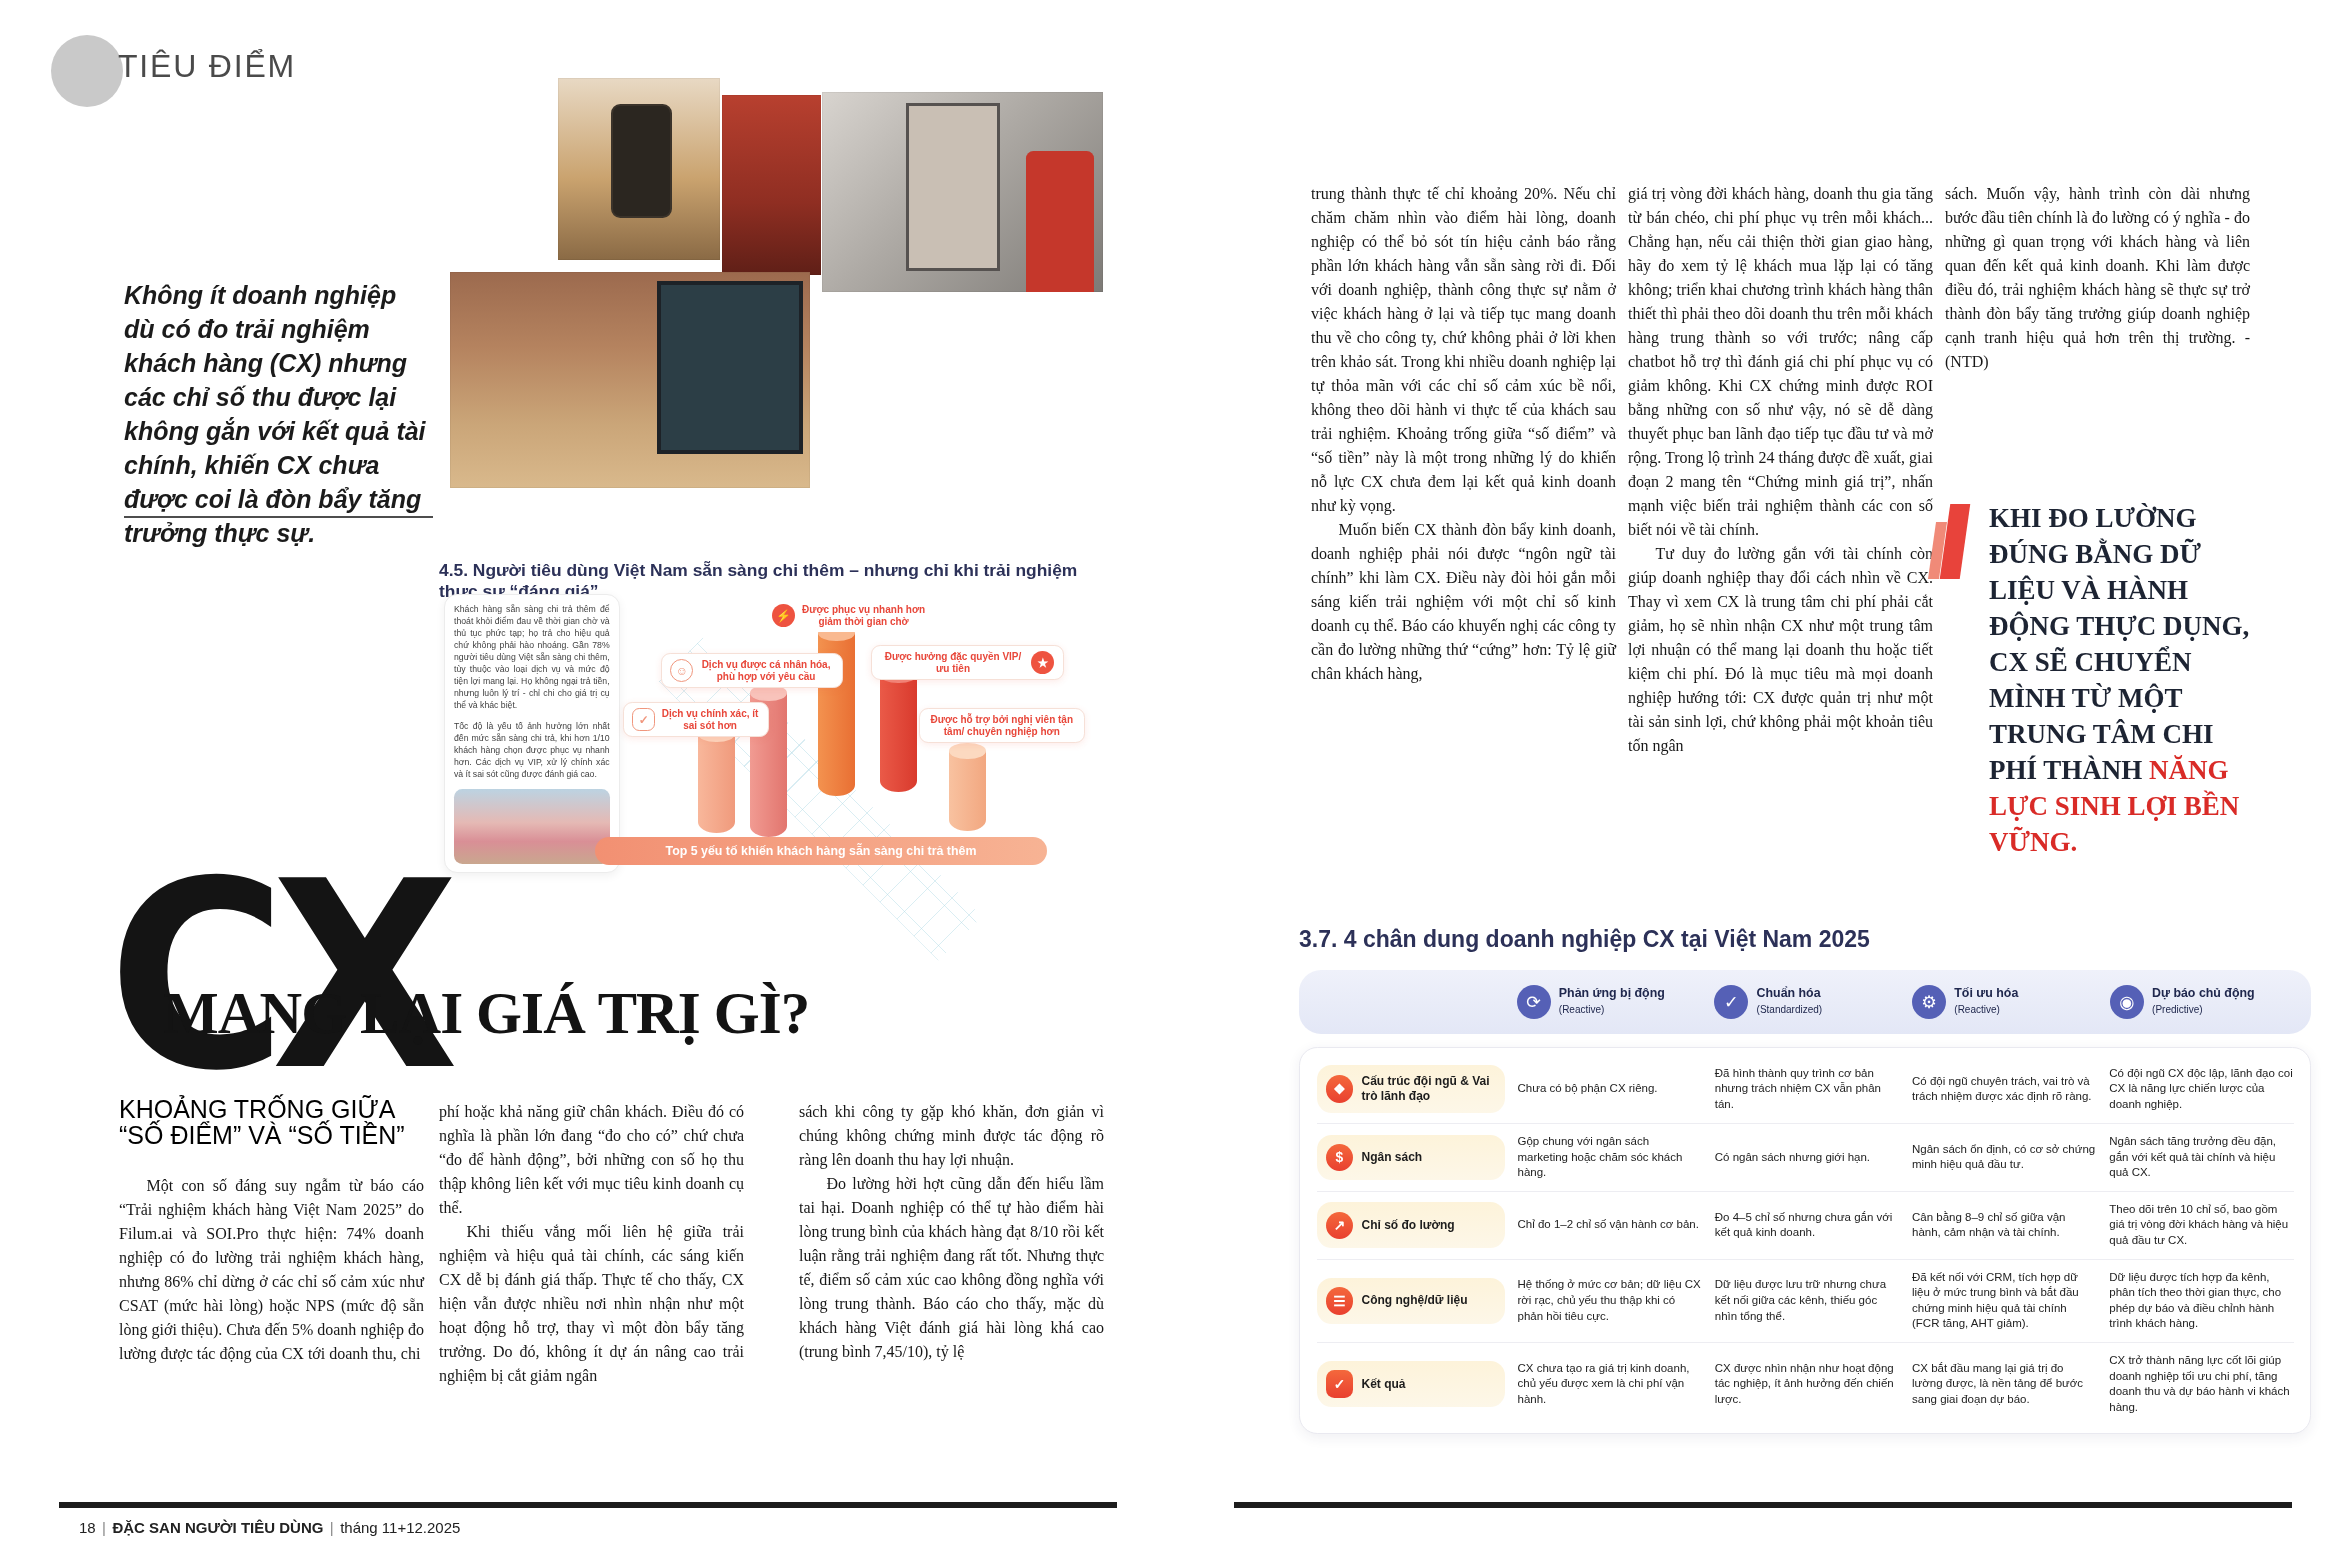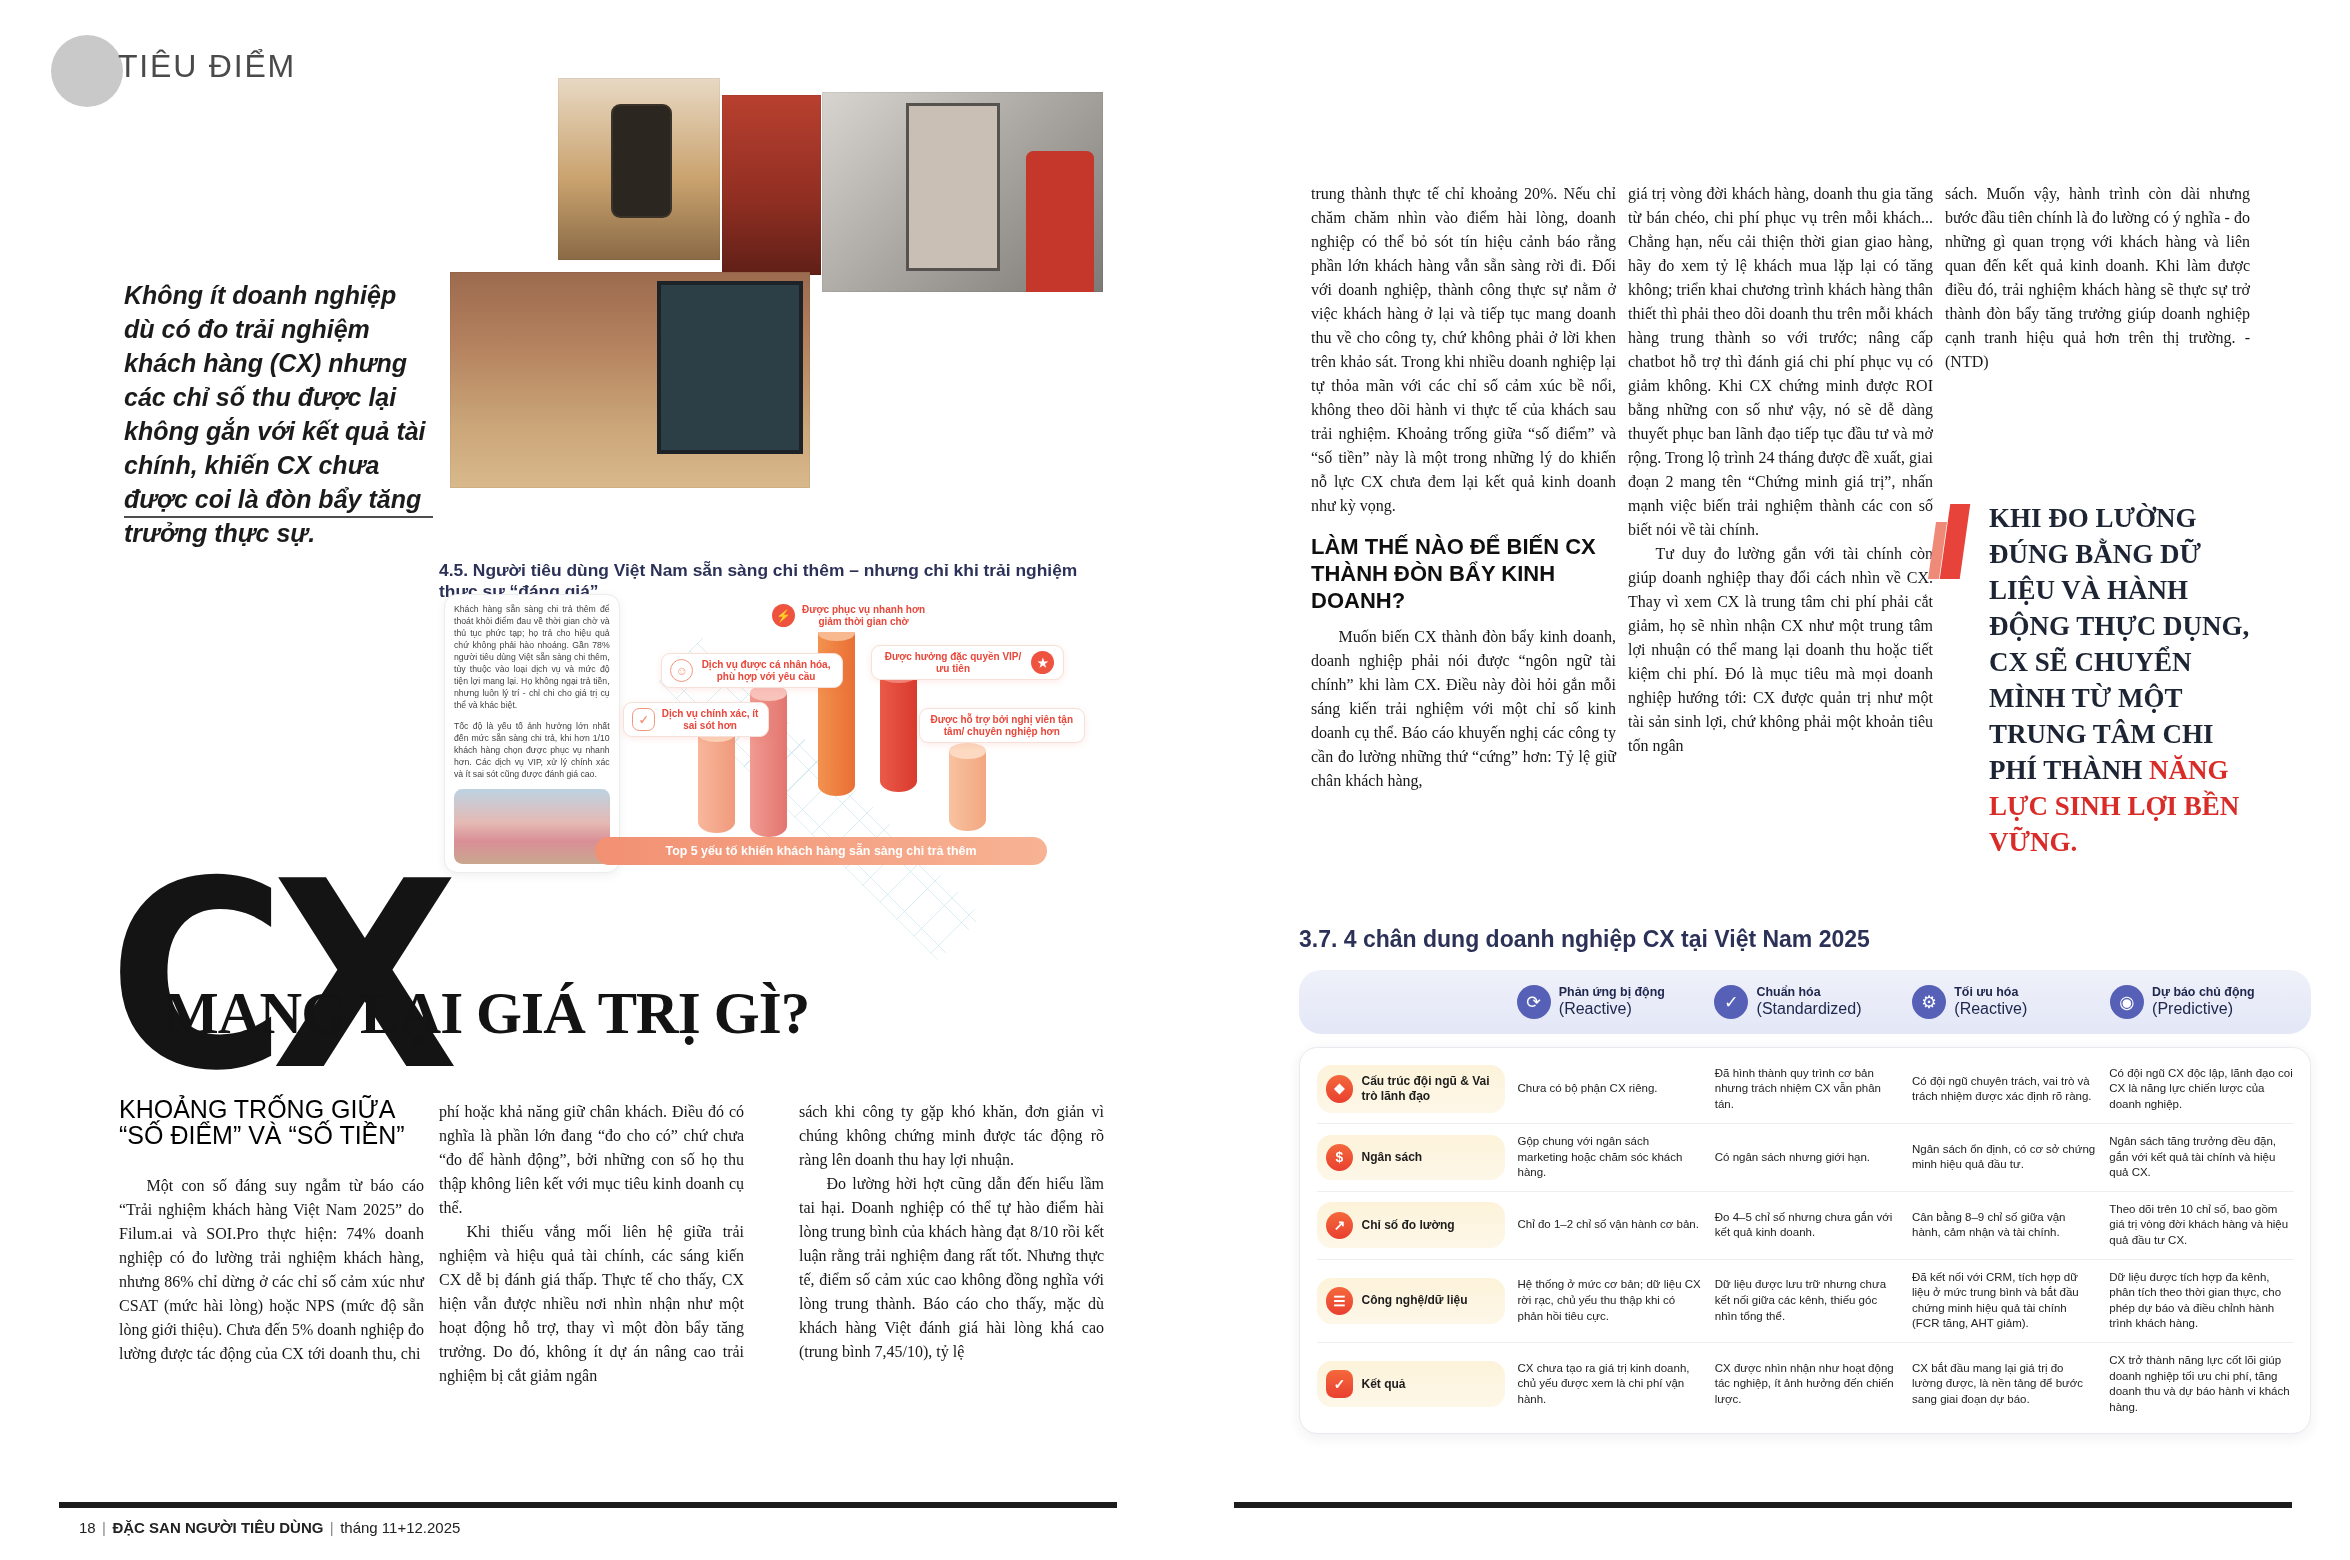--- a/index.html
+++ b/index.html
@@ -88,21 +88,21 @@
 
   
   .tbl-caption{left:1299px;top:926px;font-size:23px;font-weight:bold;color:#2c3158;}
   .tbl-head{left:1299px;top:970px;width:1012px;height:64px;border-radius:22px;
     background:linear-gradient(180deg,#eff1fa,#e3e7f6);display:grid;
     grid-template-columns:188px repeat(4,1fr);align-items:center;padding:0 16.5px;box-sizing:border-box;column-gap:13px;}
   .th-cell{display:flex;align-items:center;gap:8.3px;}
   .th-ico{width:34px;height:34px;border-radius:50%;background:#5560b6;color:#fff;font-size:17.4px;
     display:flex;align-items:center;justify-content:center;flex:none;}
   .th-label{font-size:12.4px;line-height:15.6px;font-weight:bold;color:#20284e;}
-  .th-sub{font-size:16px;font-weight:normal;color:#20284e;}
+  .th-sub{font-size:10px;font-weight:normal;color:#20284e;}
   .tbl-card{left:1299px;top:1047px;width:1012px;border-radius:18.4px;background:#fff;
     border:0.9px solid #e9e9f0;box-shadow:0 3.7px 13px rgba(40,45,90,.07);padding:7.3px 16.5px;box-sizing:border-box;}
   .t-row{display:grid;grid-template-columns:188px repeat(4,1fr);column-gap:13px;align-items:center;
     padding:10px 0;}
   .t-row + .t-row{border-top:0.9px solid #ededf2;}
   .t-label{background:linear-gradient(180deg,#fdf3da,#fdf7e8);border-radius:14.7px;padding:9.2px 9.2px;
     display:flex;align-items:center;gap:8.3px;min-height:44px;box-sizing:border-box;}
   .t-label .ico{width:27.5px;height:27.5px;border-radius:50%;background:linear-gradient(180deg,#f4683c,#e9402f);
     color:#fff;font-size:13.8px;font-weight:bold;display:flex;align-items:center;justify-content:center;flex:none;}
   .t-label .txt{font-size:12px;line-height:14.7px;font-weight:bold;color:#1c1c1c;}
@@ -193,21 +193,20 @@
     <p>phí hoặc khả năng giữ chân khách. Điều đó có nghĩa là phần lớn đang “đo cho có” chứ chưa “đo để hành động”, bởi những con số họ thu thập không liên kết với mục tiêu kinh doanh cụ thể.</p>
     <p class="ind">Khi thiếu vắng mối liên hệ giữa trải nghiệm và hiệu quả tài chính, các sáng kiến CX dễ bị đánh giá thấp. Thực tế cho thấy, CX hiện vẫn được nhiều nơi nhìn nhận như một hoạt động hỗ trợ, thay vì một đòn bẩy tăng trưởng. Do đó, không ít dự án nâng cao trải nghiệm bị cắt giảm ngân</p>
   </div>
   <div class="abs col" style="left:799px;top:1100px;width:305px;">
     <p>sách khi công ty gặp khó khăn, đơn giản vì chúng không chứng minh được tác động rõ ràng lên doanh thu hay lợi nhuận.</p>
     <p class="ind">Đo lường hời hợt cũng dẫn đến hiểu lầm tai hại. Doanh nghiệp có thể tự hào điểm hài lòng trung bình của khách hàng đạt 8/10 rồi kết luận rằng trải nghiệm đang rất tốt. Nhưng thực tế, điểm số cảm xúc cao không đồng nghĩa với lòng trung thành. Báo cáo cho thấy, mặc dù khách hàng Việt đánh giá hài lòng khá cao (trung bình 7,45/10), tỷ lệ</p>
   </div>
 
   <div class="abs col" style="left:1311px;top:182px;width:305px;">
     <p>trung thành thực tế chỉ khoảng 20%. Nếu chỉ chăm chăm nhìn vào điểm hài lòng, doanh nghiệp có thể bỏ sót tín hiệu cảnh báo rằng phần lớn khách hàng vẫn sẵn sàng rời đi. Đối với doanh nghiệp, thành công thực sự nằm ở việc khách hàng ở lại và tiếp tục mang doanh thu về cho công ty, chứ không phải ở lời khen trên khảo sát. Trong khi nhiều doanh nghiệp lại tự thỏa mãn với các chỉ số cảm xúc bề nổi, không theo dõi hành vi thực tế của khách sau trải nghiệm. Khoảng trống giữa “số điểm” và “số tiền” này là một trong những lý do khiến nỗ lực CX chưa đem lại kết quả kinh doanh như kỳ vọng.</p>
-    <div class="h2">LÀM THẾ NÀO ĐỂ BIẾN CX THÀNH ĐÒN BẨY KINH DOANH?</div>
     <p class="ind">Muốn biến CX thành đòn bẩy kinh doanh, doanh nghiệp phải nói được “ngôn ngữ tài chính” khi làm CX. Điều này đòi hỏi gắn mỗi sáng kiến trải nghiệm với một chỉ số kinh doanh cụ thể. Báo cáo khuyến nghị các công ty cần đo lường những thứ “cứng” hơn: Tỷ lệ giữ chân khách hàng,</p>
   </div>
   <div class="abs col" style="left:1628px;top:182px;width:305px;">
     <p>giá trị vòng đời khách hàng, doanh thu gia tăng từ bán chéo, chi phí phục vụ trên mỗi khách... Chẳng hạn, nếu cải thiện thời gian giao hàng, hãy đo xem tỷ lệ khách mua lặp lại có tăng không; triển khai chương trình khách hàng thân thiết thì phải theo dõi doanh thu trên mỗi khách hàng trung thành so với trước; nâng cấp chatbot hỗ trợ thì đánh giá chi phí phục vụ có giảm không. Khi CX chứng minh được ROI bằng những con số như vậy, nó sẽ dễ dàng thuyết phục ban lãnh đạo tiếp tục đầu tư và mở rộng. Trong lộ trình 24 tháng được đề xuất, giai đoạn 2 mang tên “Chứng minh giá trị”, nhấn mạnh việc biến trải nghiệm thành các con số biết nói về tài chính.</p>
     <p class="ind">Tư duy đo lường gắn với tài chính còn giúp doanh nghiệp thay đổi cách nhìn về CX. Thay vì xem CX là trung tâm chi phí phải cắt giảm, họ sẽ nhìn nhận CX như một trung tâm lợi nhuận  có thể mang lại doanh thu hoặc tiết kiệm chi phí. Đó là mục tiêu mà mọi doanh nghiệp hướng tới: CX được quản trị như một tài sản sinh lợi, chứ không phải một khoản tiêu tốn ngân</p>
   </div>
   <div class="abs col" style="left:1945px;top:182px;width:305px;">
     <p>sách. Muốn vậy, hành trình còn dài nhưng bước đầu tiên chính là đo lường có ý nghĩa - đo những gì quan trọng với khách hàng và liên quan đến kết quả kinh doanh. Khi làm được điều đó, trải nghiệm khách hàng sẽ thực sự trở thành đòn bẩy tăng trưởng giúp doanh nghiệp cạnh tranh hiệu quả hơn trên thị trường. - (NTD)</p>
   </div>
 

